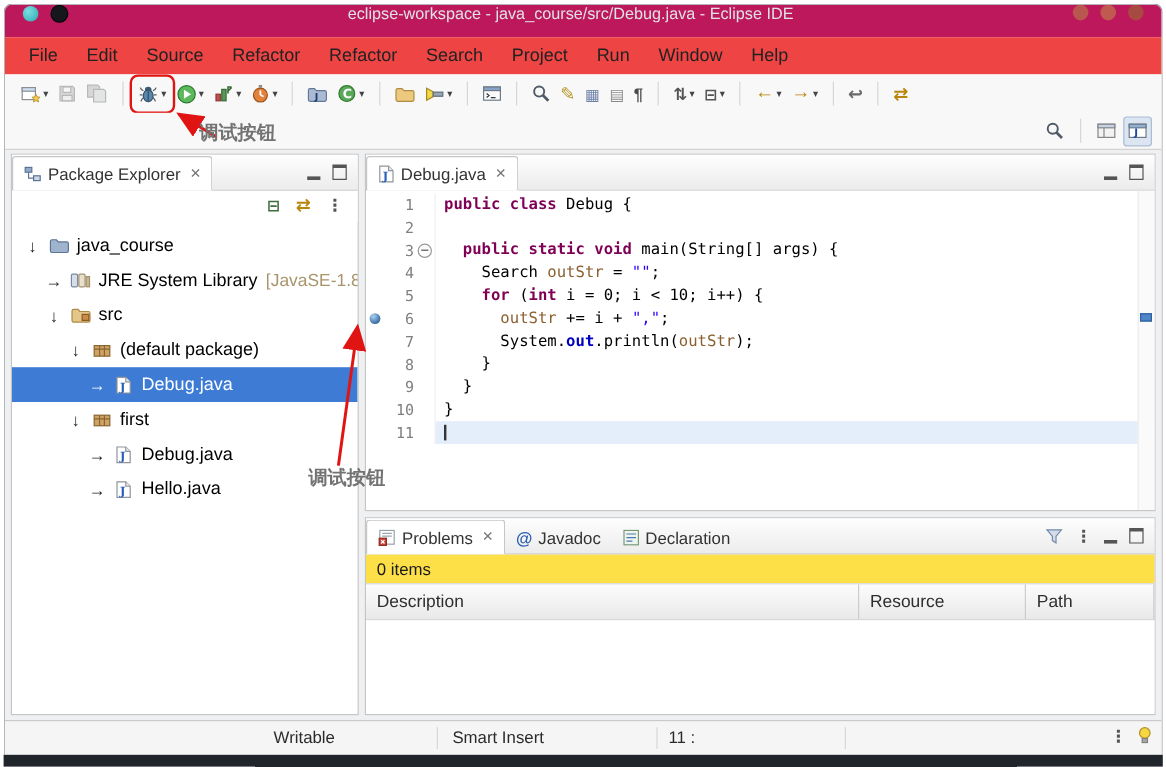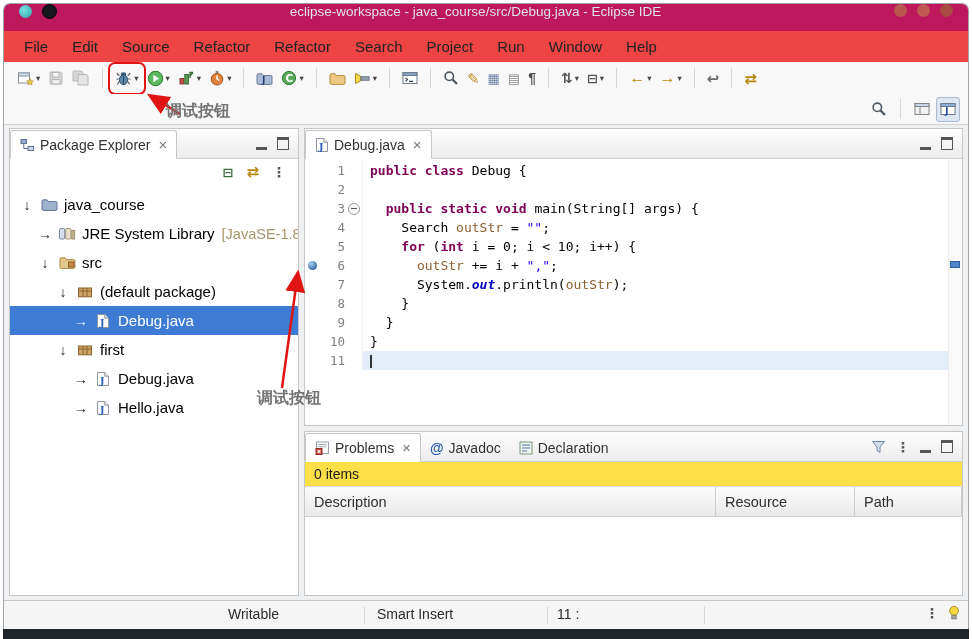--- a/index.html
+++ b/index.html
@@ -75,21 +75,21 @@
   .bpdot{width:9px;height:9px;border-radius:50%;background:radial-gradient(circle at 35% 30%,#9cc4e8 10%,#3a6ea5 70%,#28517c)}
   .numcol{width:26px;flex:0 0 26px;text-align:right;color:#808080;font-size:12.5px}
   .foldcol{width:17px;flex:0 0 17px;display:flex;align-items:center;justify-content:center;border-right:1px solid #f0f0f0}
   .foldminus{width:10px;height:10px;border:1px solid #999;border-radius:50%;position:relative;background:#fcfcfc}
   .foldminus::after{content:"";position:absolute;left:2px;right:2px;top:4px;border-top:1px solid #555}
   .codetext{flex:1;white-space:pre;padding-left:7px;color:#000}
   .crow.current .codetext{background:#e3eefa}
   .caret{display:inline-block;width:1.5px;height:13px;background:#333;vertical-align:middle}
   .kw{color:#7f0055;font-weight:bold}
   .str{color:#2a00ff}
-  .field{color:#0000c0;font-weight:bold;font-style:italic}
+  .field{color:#0000c0;font-weight:bold;}
   .var{color:#8b5f2f}
   .p{color:#000}
   .ovr{position:absolute;top:0;right:0;bottom:0;width:13px;background:#fafafa;border-left:1px solid #ececec}
   .ovmark{position:absolute;top:102px;right:2px;width:8px;height:5px;background:#4e86c8;border:1px solid #2f5f9e}
 
   
   .btabs{display:flex;align-items:flex-end;height:100%}
   .summary{flex:0 0 24px;display:flex;align-items:center;padding:0 9px;font-size:14px;color:#1a1a1a;background:#fde047}
   .thead{flex:0 0 29px;display:flex;background:linear-gradient(#fcfcfc,#e9e9e9);border-top:1px solid #d8d8d8;
          border-bottom:1px solid #cfcfcf;font-size:14.5px;color:#2e2e2e}

